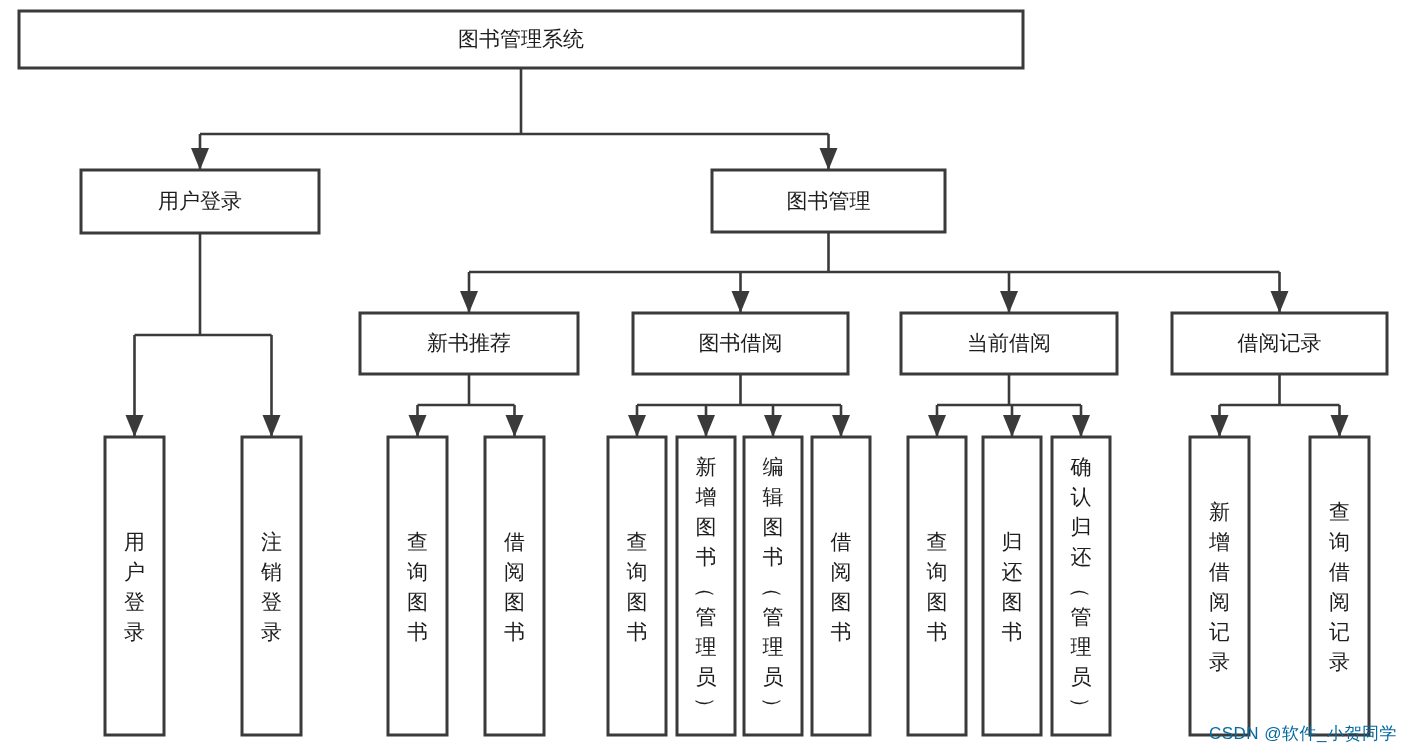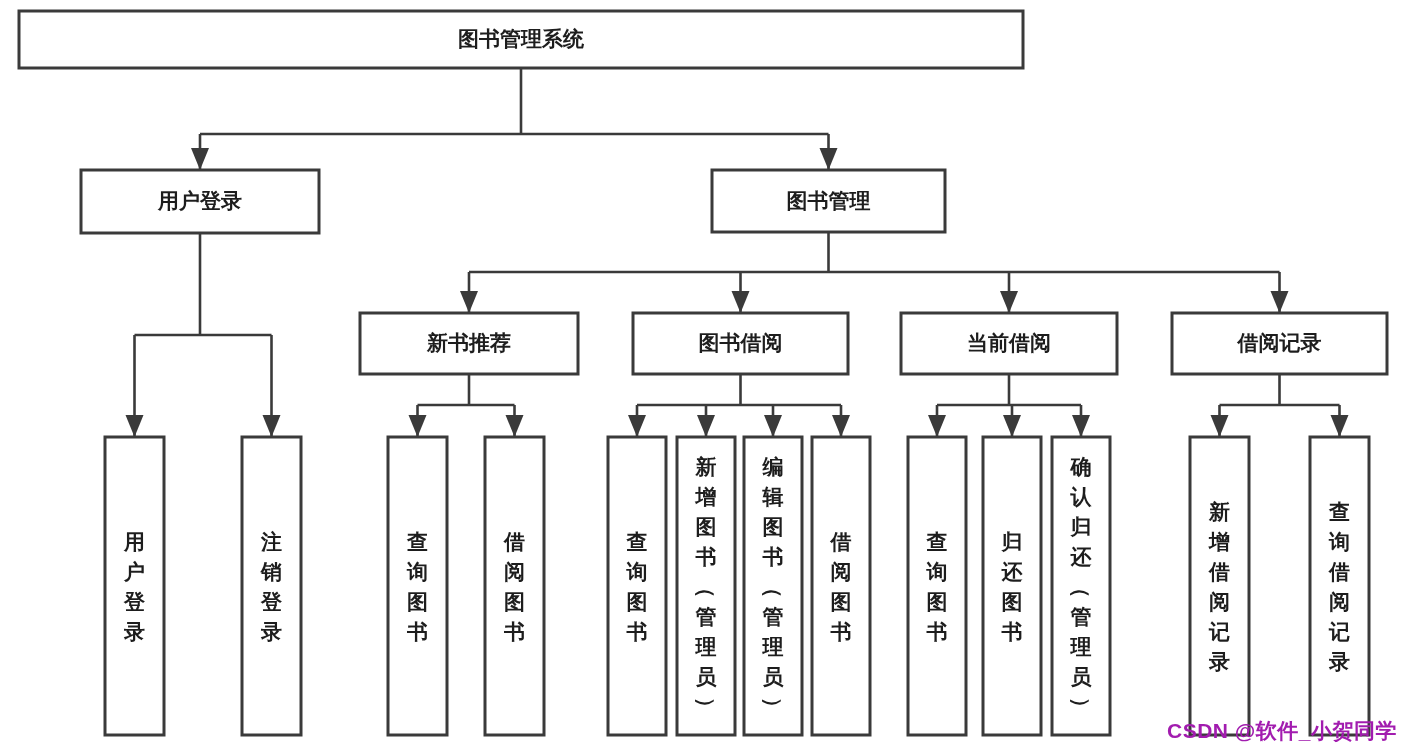--- a/index.html
+++ b/index.html
@@ -7,21 +7,20 @@
   body{
     width:1405px;height:747px;
     background:#ffffff;
     font-family:"Liberation Sans","DejaVu Sans",sans-serif;
     overflow:hidden;
   }
   #diagram-root{
     position:relative;
     width:1405px;height:747px;
     background:#ffffff;
-    font-weight:bold;
   }
   svg#tree{
     position:absolute;left:0;top:0;
     width:1405px;height:747px;
     display:block;
   }
   .node-box{
     fill:#ffffff;
     stroke:#3a3a3a;
     stroke-width:3;
@@ -49,22 +48,22 @@
     font-size:21px;
     fill:#1d1d1d;
     text-anchor:middle;
     white-space:pre;
   }
   .watermark{
     position:absolute;
     right:8px;
     bottom:2px;
     font-family:"Liberation Sans","DejaVu Sans",sans-serif;
-    font-size:21px;
-    color:#a21caf;
+    font-size:17px;
+    color:#0369a1;
     letter-spacing:0.5px;
     user-select:none;
     white-space:nowrap;
   }
 </style>
 </head>
 <body>
 
 <div id="diagram-root">
 

